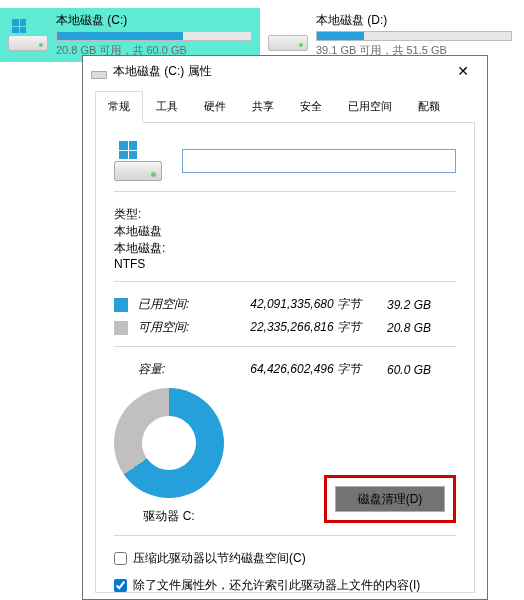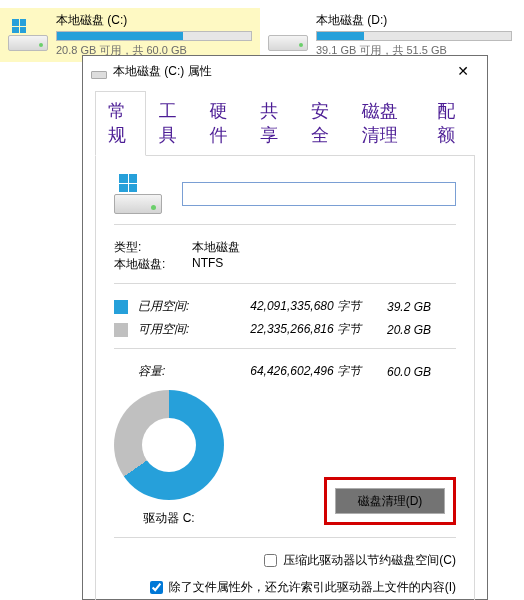--- a/index.html
+++ b/index.html
@@ -1,56 +1,56 @@
 <!DOCTYPE html>
 <html><head>
 <meta charset="utf-8">
 <style>
   * { box-sizing: border-box; margin: 0; padding: 0; font-family: "Microsoft YaHei", "Segoe UI", sans-serif; }
   body { background: #fff; width: 524px; height: 600px; overflow: hidden; font-size: 12px; color: #000; }
 
   
   .drives-bg { position: absolute; top: 8px; left: 0; right: 0; display: flex; }
   .drive-item { display: flex; align-items: center; padding: 4px 8px; width: 260px; }
-  .drive-item.selected { background: #fef9c3; }
+  .drive-item.selected { background: #5eead4; }
   .drive-icon { width: 40px; height: 32px; position: relative; margin-right: 8px; }
   .drive-icon .body { position:absolute; bottom:0; width:40px; height:16px; background:linear-gradient(#f4f4f4,#d8d8d8); border:1px solid #bbb; border-radius:2px; }
   .drive-icon .body::after{content:"";position:absolute;bottom:3px;right:4px;width:4px;height:4px;background:#6bcf6b;border-radius:50%;}
   .drive-icon .flag { position:absolute; top:0; left:4px; width:14px; height:14px; }
   .drive-info { flex:1; }
   .drive-name { font-size:12px; }
   .drive-bar { height:10px; background:#e6e6e6; border:1px solid #bbb; margin:2px 0; position:relative; }
   .drive-bar .fill { position:absolute; top:0; left:0; bottom:0; background:#26a0da; }
   .drive-free { color:#6b6b6b; font-size:11px; }
 
   
   .dialog { position:absolute; left:82px; top:55px; width:406px; height:545px; background:#fff; border:1px solid #707070; }
   .titlebar { height:30px; display:flex; align-items:center; padding:0 4px 0 8px; }
   .titlebar .mini-icon{width:16px;height:16px;margin-right:6px;position:relative;}
   .titlebar .mini-icon .mb{position:absolute;bottom:0;width:16px;height:8px;background:#ddd;border:1px solid #aaa;border-radius:1px;}
   .titlebar .ttl{font-size:12px;}
   .titlebar .close{margin-left:auto; width:40px; height:30px; display:flex;align-items:center;justify-content:center; font-size:14px; color:#000;}
 
   .tab-area{ padding:0 12px; }
   .tabstrip{ display:flex; border-bottom:1px solid #d9d9d9; position:relative; margin-top:4px;}
-  .tab{ padding:7px 12px 8px; font-size:18px; color:#4c1d95; position:relative; top:1px; border:1px solid transparent; cursor:default;}
+  .tab{ padding:7px 12px 8px; font-size:11px; color:#000000; position:relative; top:1px; border:1px solid transparent; cursor:default;}
   .tab.active{ background:#fff; border:1px solid #d9d9d9; border-bottom:1px solid #fff; }
 
   .tab-body{ border:1px solid #d9d9d9; border-top:none; padding:18px 18px 14px; height:470px; }
 
   .top-row{display:flex; align-items:center; gap:20px; margin-bottom:10px;}
   .big-drive{width:48px;height:40px;position:relative;}
   .big-drive .bd{position:absolute;bottom:0;width:48px;height:20px;background:linear-gradient(#f4f4f4,#d4d4d4);border:1px solid #aaa;border-radius:2px;}
   .big-drive .bd::after{content:"";position:absolute;bottom:3px;right:5px;width:5px;height:5px;background:#6bcf6b;border-radius:50%;}
   .big-drive .bf{position:absolute;top:0;left:5px;width:18px;height:18px;}
   .name-input{flex:1;height:24px;border:1px solid #7a9fd4;padding:2px 6px;font-size:12px;outline:none;}
 
   hr.sep{border:none;border-top:1px solid #d9d9d9;margin:10px 0 14px;}
 
-  .kv{display:flex;font-size:12px;margin:0 0;}
+  .kv{display:flex;font-size:12px;margin:0 0;flex-direction:column;}
   .kv .k{width:78px;}
   .kv .v{}
 
   .usage-row{display:flex;align-items:center;font-size:12px;margin:6px 0;font-style:italic;}
   .swatch{width:14px;height:14px;margin-right:10px;}
   .swatch.used{background:#26a0da;}
   .swatch.free{background:#c0c0c0;}
   .usage-row .lbl{width:78px;}
   .usage-row .bytes{width:145px;text-align:right;}
   .usage-row .gb{width:70px;text-align:right;}
@@ -58,21 +58,21 @@
   .donut-area{display:flex;align-items:flex-end;justify-content:space-between;margin-top:10px;}
   .donut-col{display:flex;flex-direction:column;align-items:center;gap:10px;}
   .donut{width:110px;height:110px;border-radius:50%;background:conic-gradient(#26a0da 0 235deg,#c0c0c0 235deg 360deg);position:relative;}
   .donut::after{content:"";position:absolute;inset:28px;background:#fff;border-radius:50%;}
   .drv-label{font-size:12px;}
 
   .cleanbtn-wrap{border:3px solid #d20000;padding:8px;margin-bottom:2px;}
   .cleanbtn{width:110px;height:26px;background:#737373;border:1px solid #adadad;font-size:12px;cursor:default;}
 
   .checks{margin-top:14px;}
-  .chk{display:flex;align-items:center;font-size:12px;margin:10px 0;gap:6px;justify-content:flex-end;}
+  .chk{display:flex;align-items:center;font-size:12px;margin:10px 0;gap:6px;}
   .chk input{width:13px;height:13px;accent-color:#0078d7;}
 
   .winflag{display:grid;grid-template-columns:1fr 1fr;grid-template-rows:1fr 1fr;gap:1px;width:100%;height:100%;}
   .winflag span{background:#26a0da;}
 </style>
 </head>
 <body>
 
 <div class="drives-bg">
   <div class="drive-item selected">
@@ -116,21 +116,21 @@
     <div class="close">✕</div>
   </div>
 
   <div class="tab-area">
     <div class="tabstrip">
       <div class="tab active">常规</div>
       <div class="tab">工具</div>
       <div class="tab">硬件</div>
       <div class="tab">共享</div>
       <div class="tab">安全</div>
-      <div class="tab">磁盘清理</div>
+      <div class="tab">已用空间</div>
       <div class="tab">配额</div>
     </div>
 
     <div class="tab-body">
       <div class="top-row">
         <div class="big-drive">
           <div class="bf winflag">
               <span></span>
               <span></span>
               <span></span>

